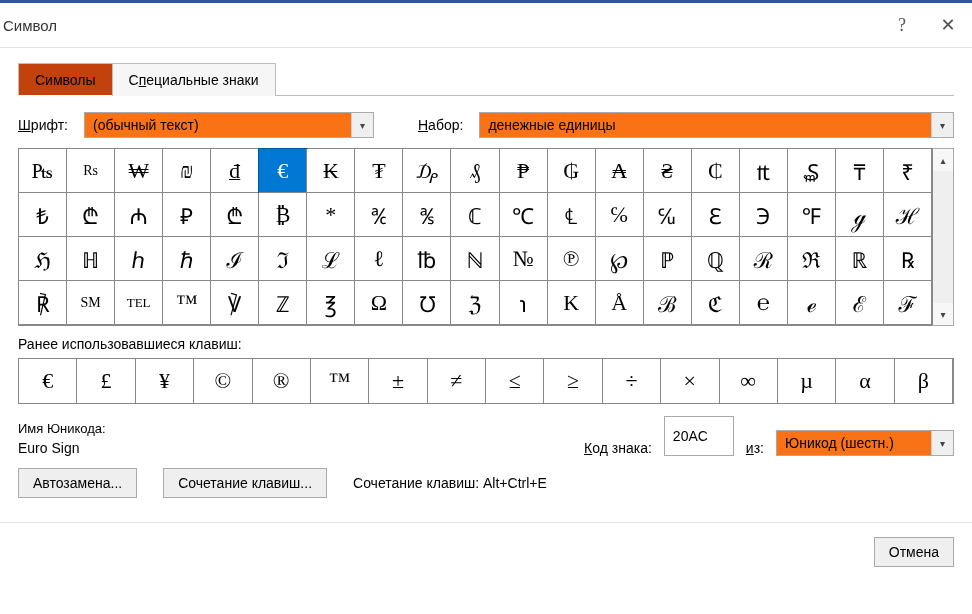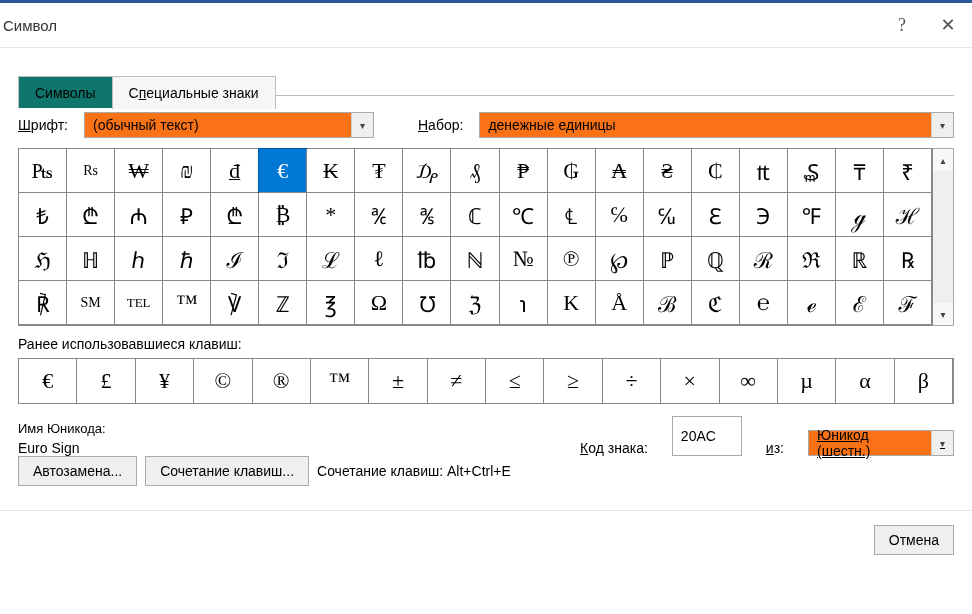--- a/index.html
+++ b/index.html
@@ -34,27 +34,27 @@
     border-bottom: 1px solid #bdbdbd;
     margin-bottom: 16px;
   }
   .tab {
     padding: 8px 16px 7px 16px;
     border: 1px solid #bdbdbd;
     border-bottom: none;
     background: #f6f6f6;
     margin-right: -1px;
     position: relative;
-    top: 14px;
+    top: 1px;
     font-size: 14px;
   }
   .tab.active {
-    background: #0f766e;
+    background: #c2410c;
     border-bottom: 1px solid #fff;
-    top: 14px;
+    top: 1px;
   }
   .tab .ul { text-decoration: underline; }
   .form-row { display: flex; align-items: center; gap: 16px; margin-bottom: 10px; }
   .label { font-size: 14px; }
   .ul { text-decoration: underline; }
   .combo {
     display: flex; align-items: center; flex: 1;
     border: 1px solid #aaa; height: 26px; background: #f97316;
   }
   .combo .combo-text { flex: 1; padding: 0 8px; font-size: 14px; }
@@ -104,32 +104,32 @@
   .section-label { font-size: 14px; margin: 4px 0 6px 0; }
   .recent-grid {
     border: 1px solid #888;
     display: grid;
     grid-template-columns: repeat(16, 1fr);
     grid-auto-rows: 44px;
     margin-bottom: 12px;
   }
   .recent-grid .symbol-cell { border-bottom: none; }
   .meta-row {
-    display: flex; align-items: flex-end; gap: 24px; 
+    display: flex; align-items: flex-end; gap: 12px; margin-bottom: 12px;
   }
   .meta-left { flex: 1; }
   .meta-left .uni-label { font-size: 13px; margin-bottom: 4px; }
   .meta-left .uni-name { font-size: 14px; }
   .code-label { font-size: 14px; }
   .code-input {
     border: 1px solid #aaa; height: 40px; padding: 0 8px; font-size: 14px;
     width: 70px; font-family: inherit;
   }
-  .from-combo { width: 146px; flex: none; text-decoration: underline; }
-  .btn-row { display: flex; align-items: center; gap: 8px; margin-bottom: 14px; }
+  .from-combo { width: 178px; flex: none; }
+  .btn-row { display: flex; align-items: center; gap: 26px; margin-bottom: 14px; }
   .btn {
     border: 1px solid #aaa; background: #efefef;
     padding: 6px 14px; font-size: 14px; font-family: inherit;
     cursor: default;
   }
   .shortcut-text { font-size: 14px; }
   .footer {
     display: flex; justify-content: flex-end; gap: 14px;
     border-top: 1px solid #e0e0e0;
     padding: 14px 18px 0 18px;

